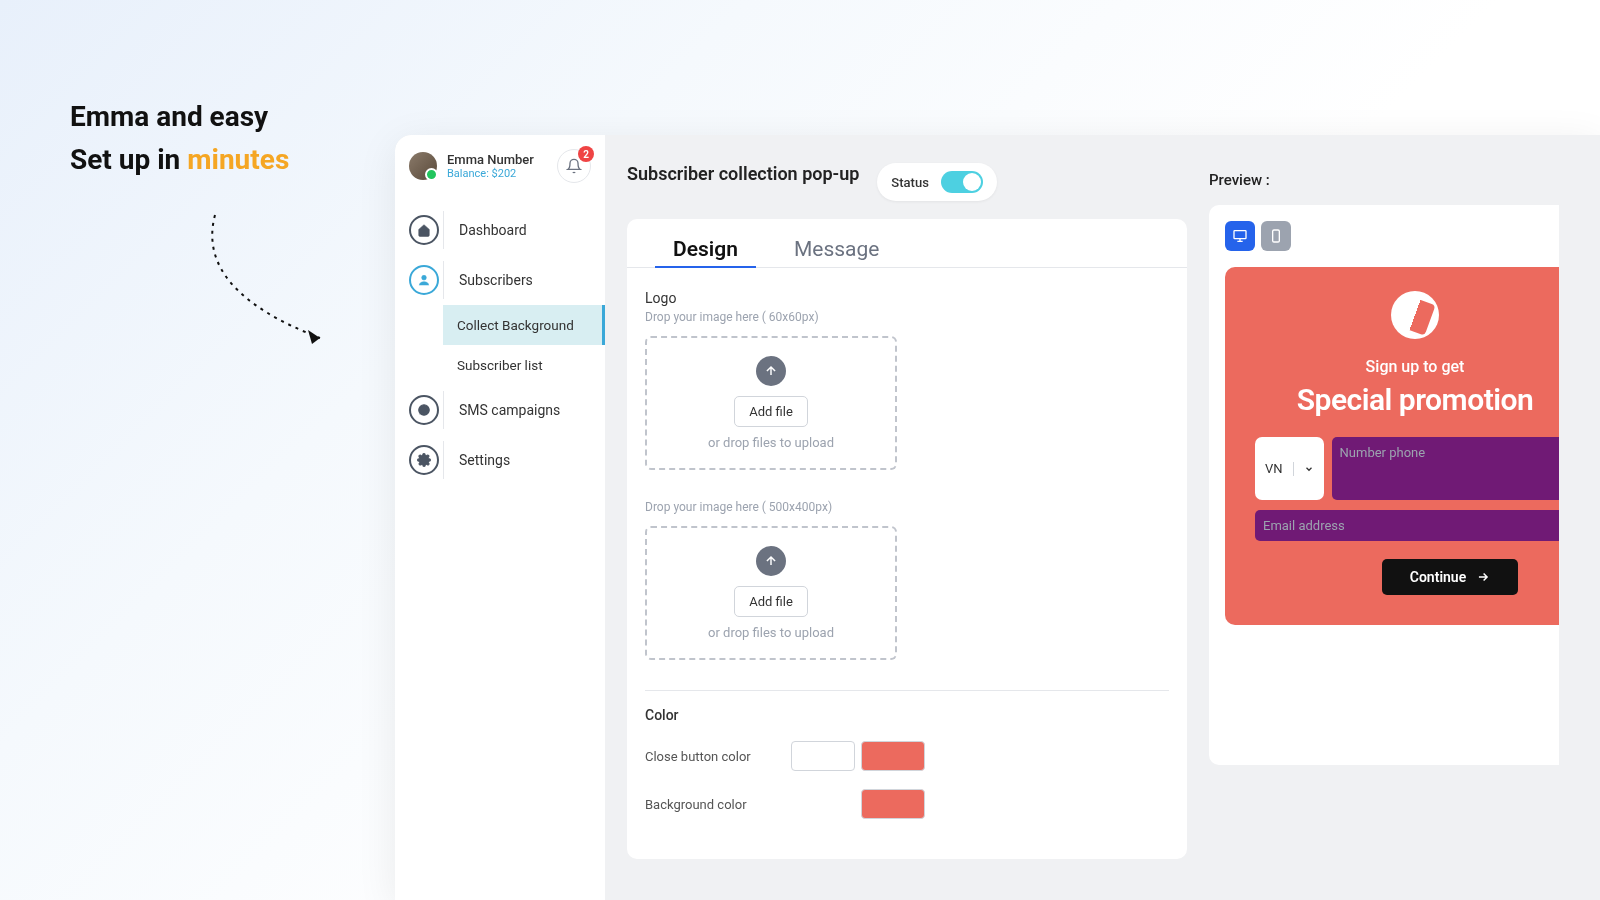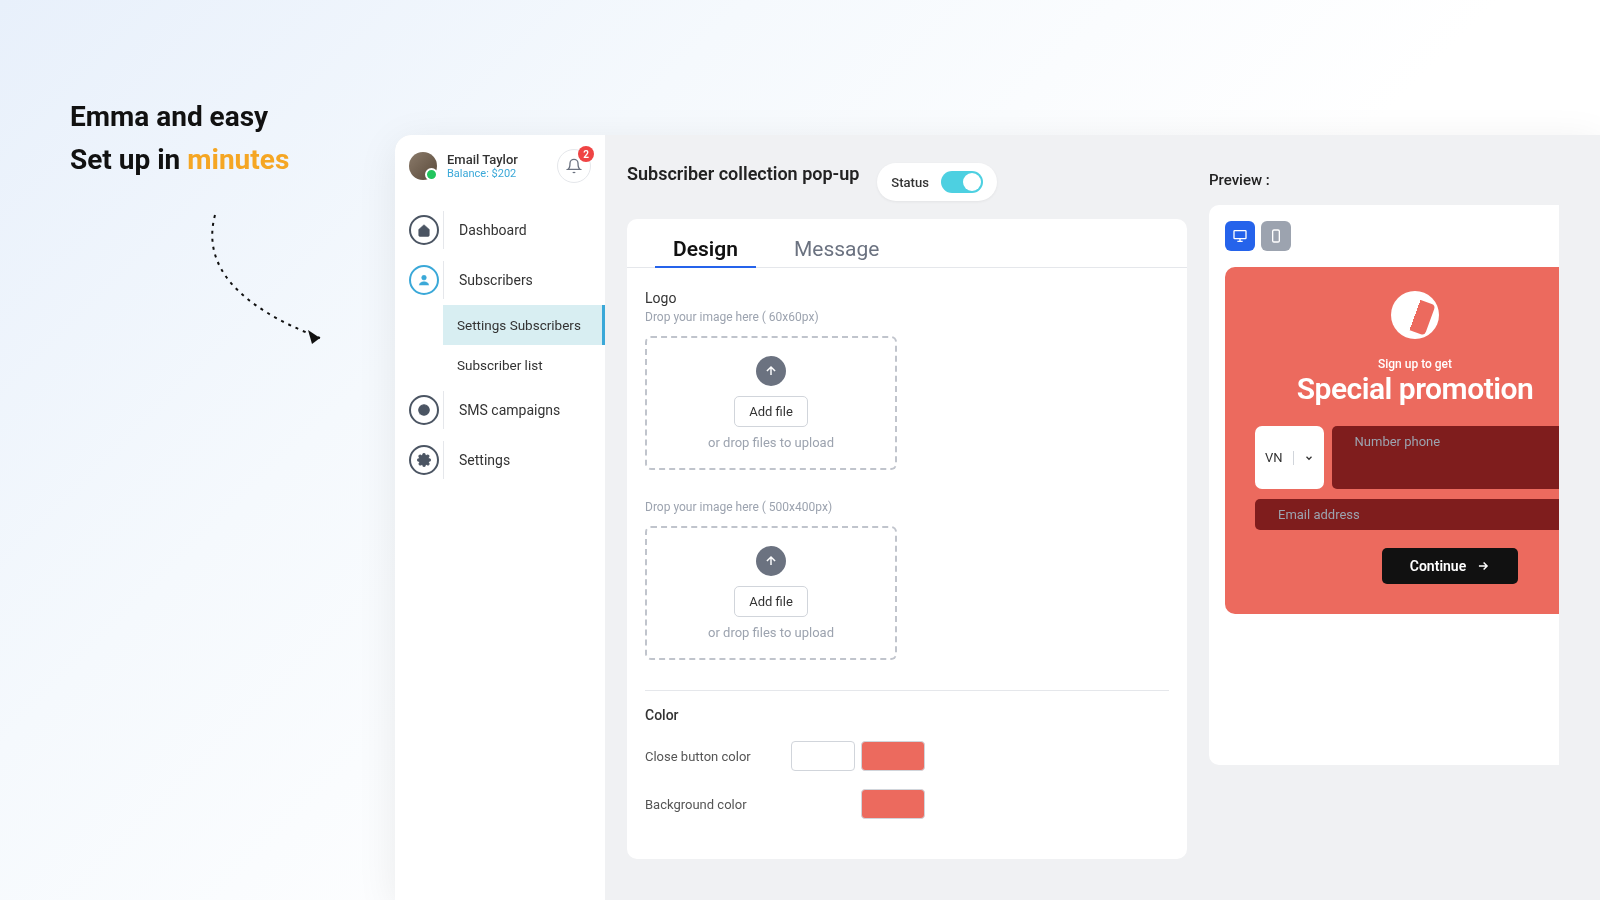--- a/index.html
+++ b/index.html
@@ -82,28 +82,28 @@
 .preview-box { background:#fff; border-radius: 10px 0 0 10px; padding: 16px; height: 560px; overflow:hidden; }
 .view-toggle { display:flex; gap:6px; margin-bottom:16px; }
 .view-btn { width:30px; height:30px; border-radius:6px; display:flex; align-items:center; justify-content:center; cursor:pointer; }
 .view-btn.active { background:#2563eb; }
 .view-btn.inactive { background:#9ca3af; }
 .view-btn svg { width:16px; height:16px; stroke:#fff; fill:none; stroke-width:2; }
 
 .popup { background:#ec6a5e; border-radius:10px; padding: 24px 30px 30px; color:#fff; text-align:center; width: 380px; }
 .popup-logo { width:48px; height:48px; border-radius:50%; background:#fff; margin: 0 auto 18px; position:relative; }
 .popup-logo::after { content:""; position:absolute; inset:8px; background: conic-gradient(#ec6a5e 0 50%, #fff 50% 100%); border-radius:4px; transform:rotate(20deg); }
-.popup-sub { font-size:12px; margin-bottom:0; font-weight:500; }
+.popup-sub { font-size:16px; margin-bottom:6px; font-weight:500; }
 .popup-title { font-size:30px; font-weight:600; margin-bottom:20px; letter-spacing:-0.5px; }
 .popup-inputs { display:flex; gap:8px; margin-bottom:10px; }
 .popup-select { background:#fff; border-radius:7px; padding:24px 10px; display:flex; align-items:center; gap:10px; }
 .popup-select span { color:#333; font-size:13px; }
 .popup-select .sep { width:1px; height:14px; background:#d1d5db; }
 .popup-select svg { width:10px; height:10px; stroke:#333; }
-.popup-input { background:#7f1d1d; border-radius:5px; padding:8px 23px; color:#9ca3af; font-size:13px; text-align:left; flex:1; white-space:nowrap; }
+.popup-input { background:#701a75; border-radius:5px; padding:8px 8px; color:#9ca3af; font-size:13px; text-align:left; flex:1; white-space:nowrap; }
 .popup-input.full { width:100%; margin-bottom:18px; }
 .popup-cta { background:#111; color:#fff; border:none; border-radius:5px; padding:10px 28px; font-size:14px; font-weight:600; display:inline-flex; align-items:center; gap:10px; cursor:pointer; margin-left: 70px; }
 </style>
 </head>
 <body>
 
 <div class="headline">
   <div class="line1">Emma and easy</div>
   <div class="line2">
     <span>Set up in </span><span class="accent">minutes</span>
@@ -114,21 +114,21 @@
   <path d="M 15 5 Q -5 80 120 128" stroke="#111" stroke-width="2" stroke-dasharray="3 5" fill="none"></path>
   <path d="M 120 128 L 108 120 L 112 134 Z" fill="#111"></path>
 </svg>
 
 <div class="app">
 
   <div class="sidebar">
     <div class="profile">
       <div class="avatar"></div>
       <div class="profile-text">
-        <div class="profile-name">Email Taylor</div>
+        <div class="profile-name">Emma Number</div>
         <div class="profile-balance">Balance: $202</div>
       </div>
       <div class="bell-wrap">
         <svg viewBox="0 0 24 24" fill="none" stroke-width="2">
             <path d="M18 8a6 6 0 10-12 0c0 7-3 9-3 9h18s-3-2-3-9M13.7 21a2 2 0 01-3.4 0"></path>
           </svg>
         <div class="badge">2</div>
       </div>
     </div>
 
@@ -146,21 +146,21 @@
         <div class="nav-divider"></div>
         <div class="nav-icon active">
             <svg viewBox="0 0 24 24">
               <circle cx="12" cy="8" r="4"></circle>
               <path d="M4 21c0-4 4-6 8-6s8 2 8 6"></path>
             </svg>
           </div>
         <div class="nav-label">Subscribers</div>
       </div>
       <div class="sub-items">
-        <div class="sub-item active">Settings Subscribers</div>
+        <div class="sub-item active">Collect Background</div>
         <div class="sub-item">Subscriber list</div>
       </div>
       <div class="nav-item">
         <div class="nav-divider"></div>
         <div class="nav-icon">
             <svg viewBox="0 0 24 24" fill="none" stroke-width="2">
               <circle cx="12" cy="12" r="9"></circle>
               <path d="M8 14l-2 4 5-2" fill="#4b5563"></path>
             </svg>
           </div>

